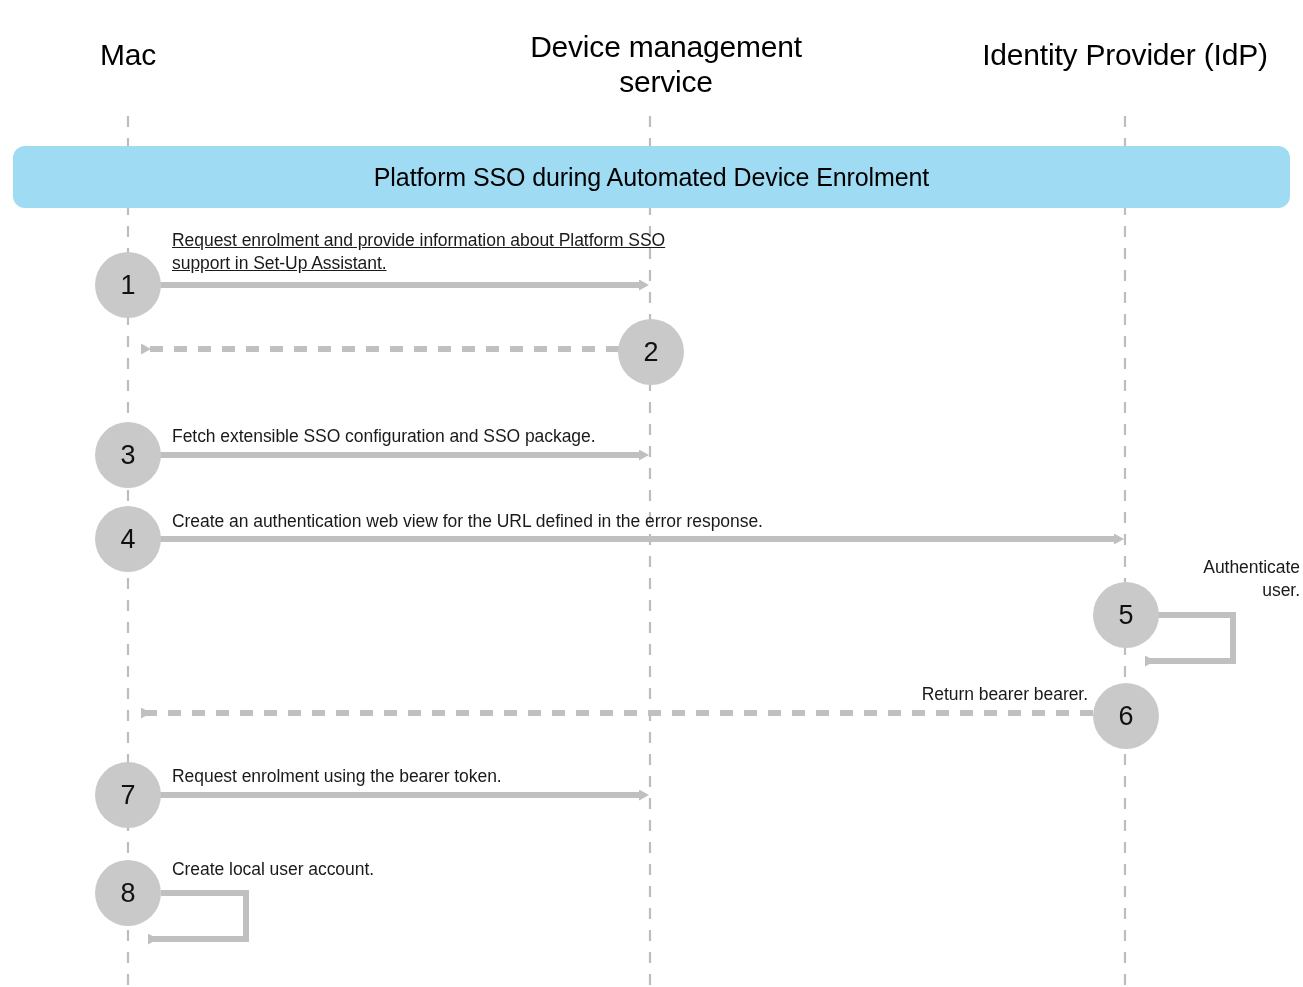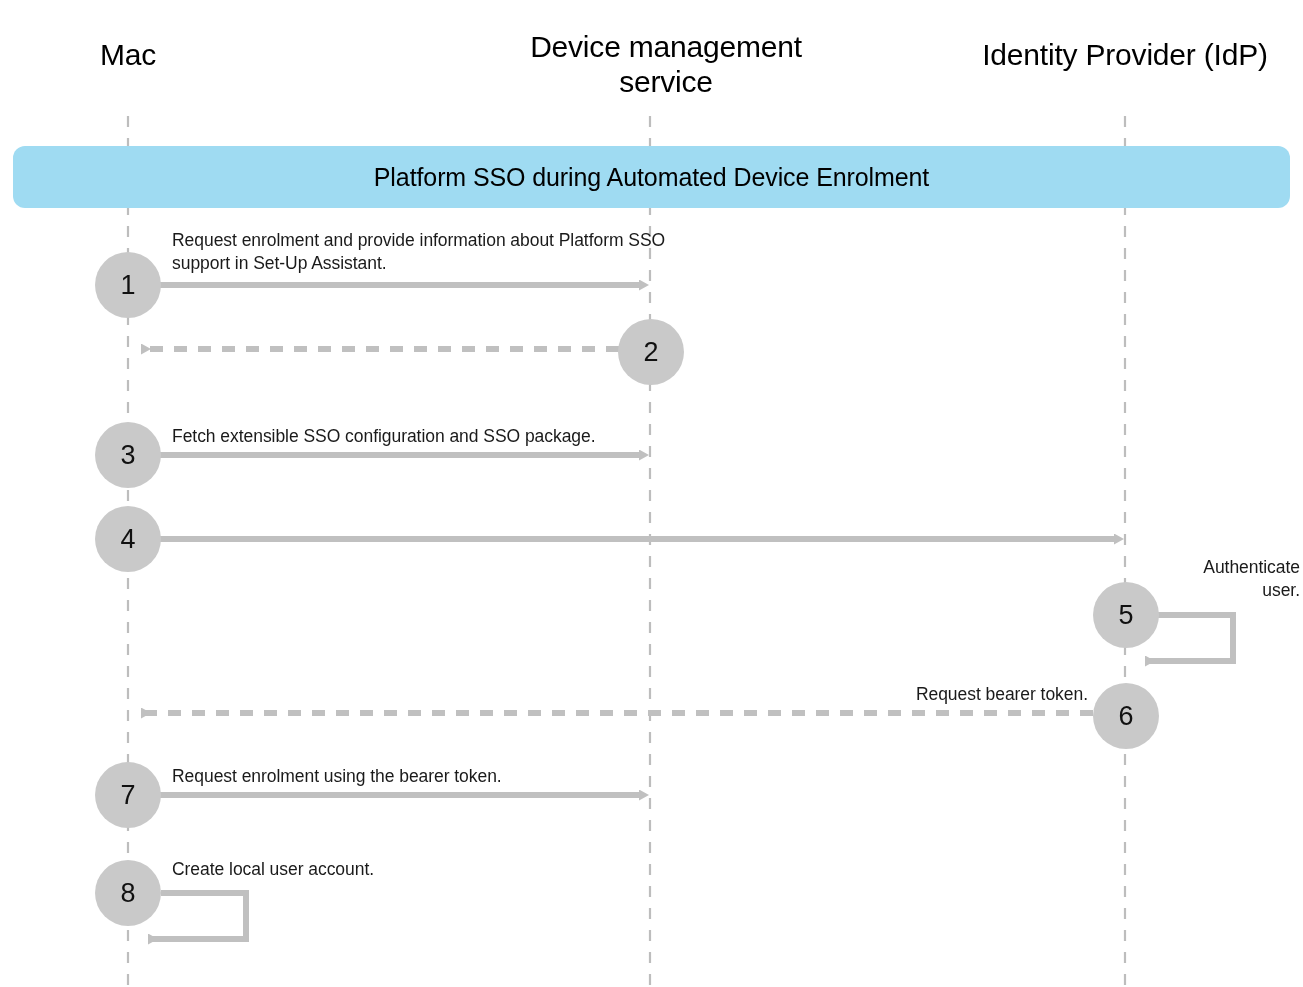--- a/index.html
+++ b/index.html
@@ -142,29 +142,30 @@
 
   <div class="step-bubble" style="left:128px; top:285px;">1</div>
   <div class="step-bubble" style="left:651px; top:352px;">2</div>
   <div class="step-bubble" style="left:128px; top:455px;">3</div>
   <div class="step-bubble" style="left:128px; top:539px;">4</div>
   <div class="step-bubble" style="left:1126px; top:615px;">5</div>
   <div class="step-bubble" style="left:1126px; top:716px;">6</div>
   <div class="step-bubble" style="left:128px; top:795px;">7</div>
   <div class="step-bubble" style="left:128px; top:893px;">8</div>
 
-  <div class="msg-label" style="left:172px; top:229px; width:700px;">Request enrolment and provide information about Platform SSO
+  <div class="msg-label" style="left:172px; top:229px; width:700px;text-decoration:underline;">Request enrolment and provide information about Platform SSO
 support in Set-Up Assistant.</div>
 
 
   <div class="msg-label" style="left:172px; top:425px; width:620px;">Fetch extensible SSO configuration and SSO package.</div>
 
+  <div class="msg-label" style="left:172px; top:510px; width:820px;">Create an authentication web view for the URL defined in the error response.</div>
 
   <div class="msg-label" style="left:1170px; top:556px; width:130px;text-align:right;">Authenticate
 user.</div>
 
-  <div class="msg-label right-align" style="left:680px; top:683px; width:408px;">Request bearer token.</div>
+  <div class="msg-label right-align" style="left:680px; top:683px; width:408px;">Return bearer bearer.</div>
 
   <div class="msg-label" style="left:172px; top:765px; width:560px;">Request enrolment using the bearer token.</div>
 
   <div class="msg-label" style="left:172px; top:858px; width:420px;">Create local user account.</div>
 
 </div>
 
 </body></html>

